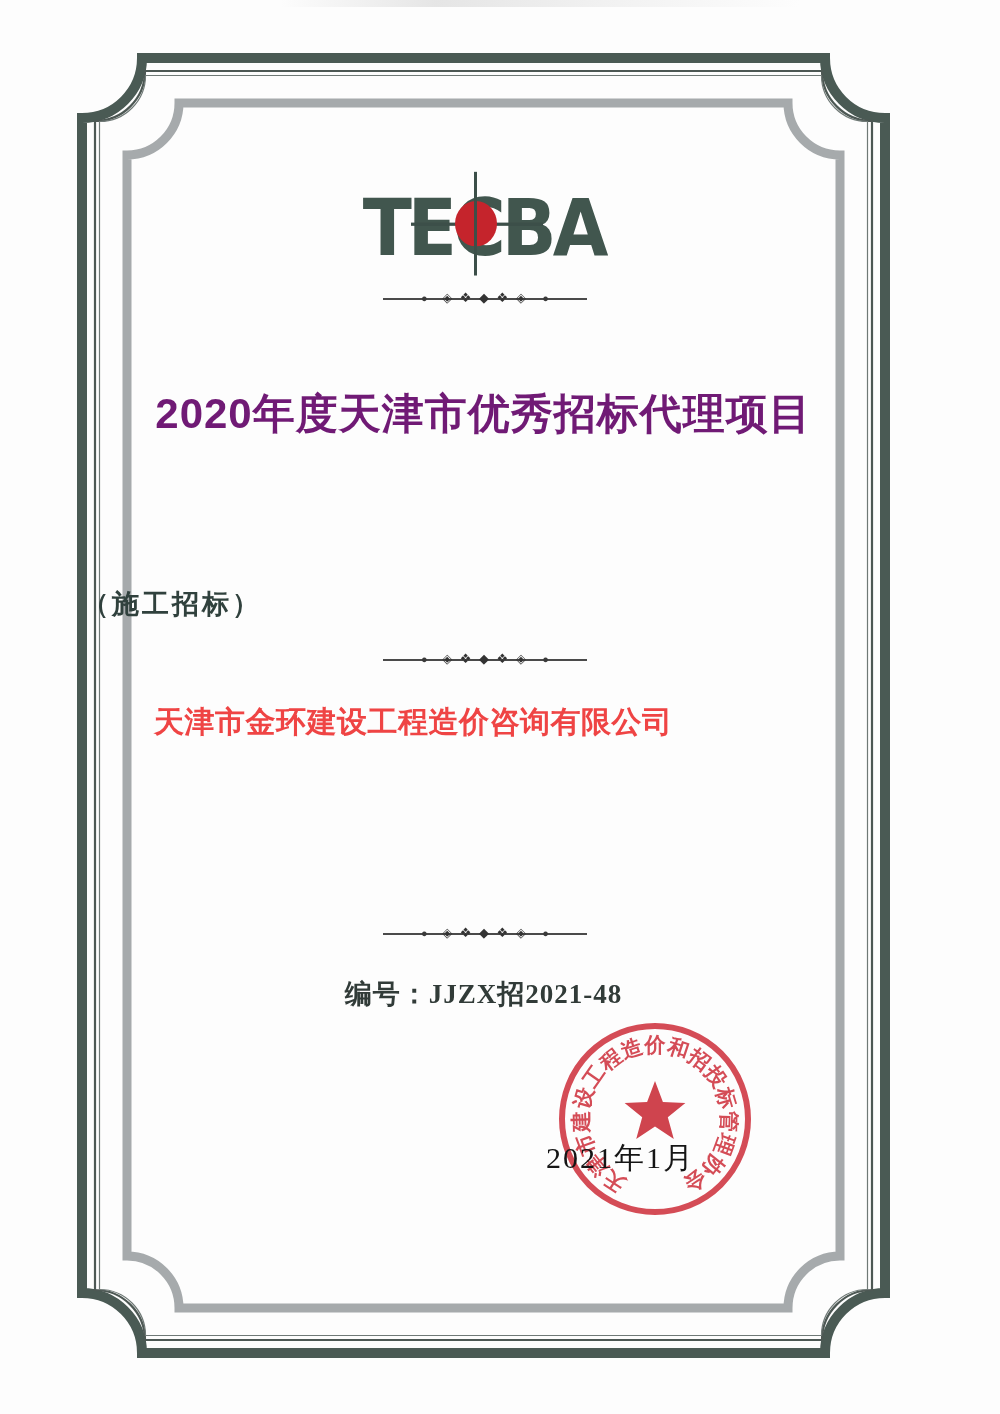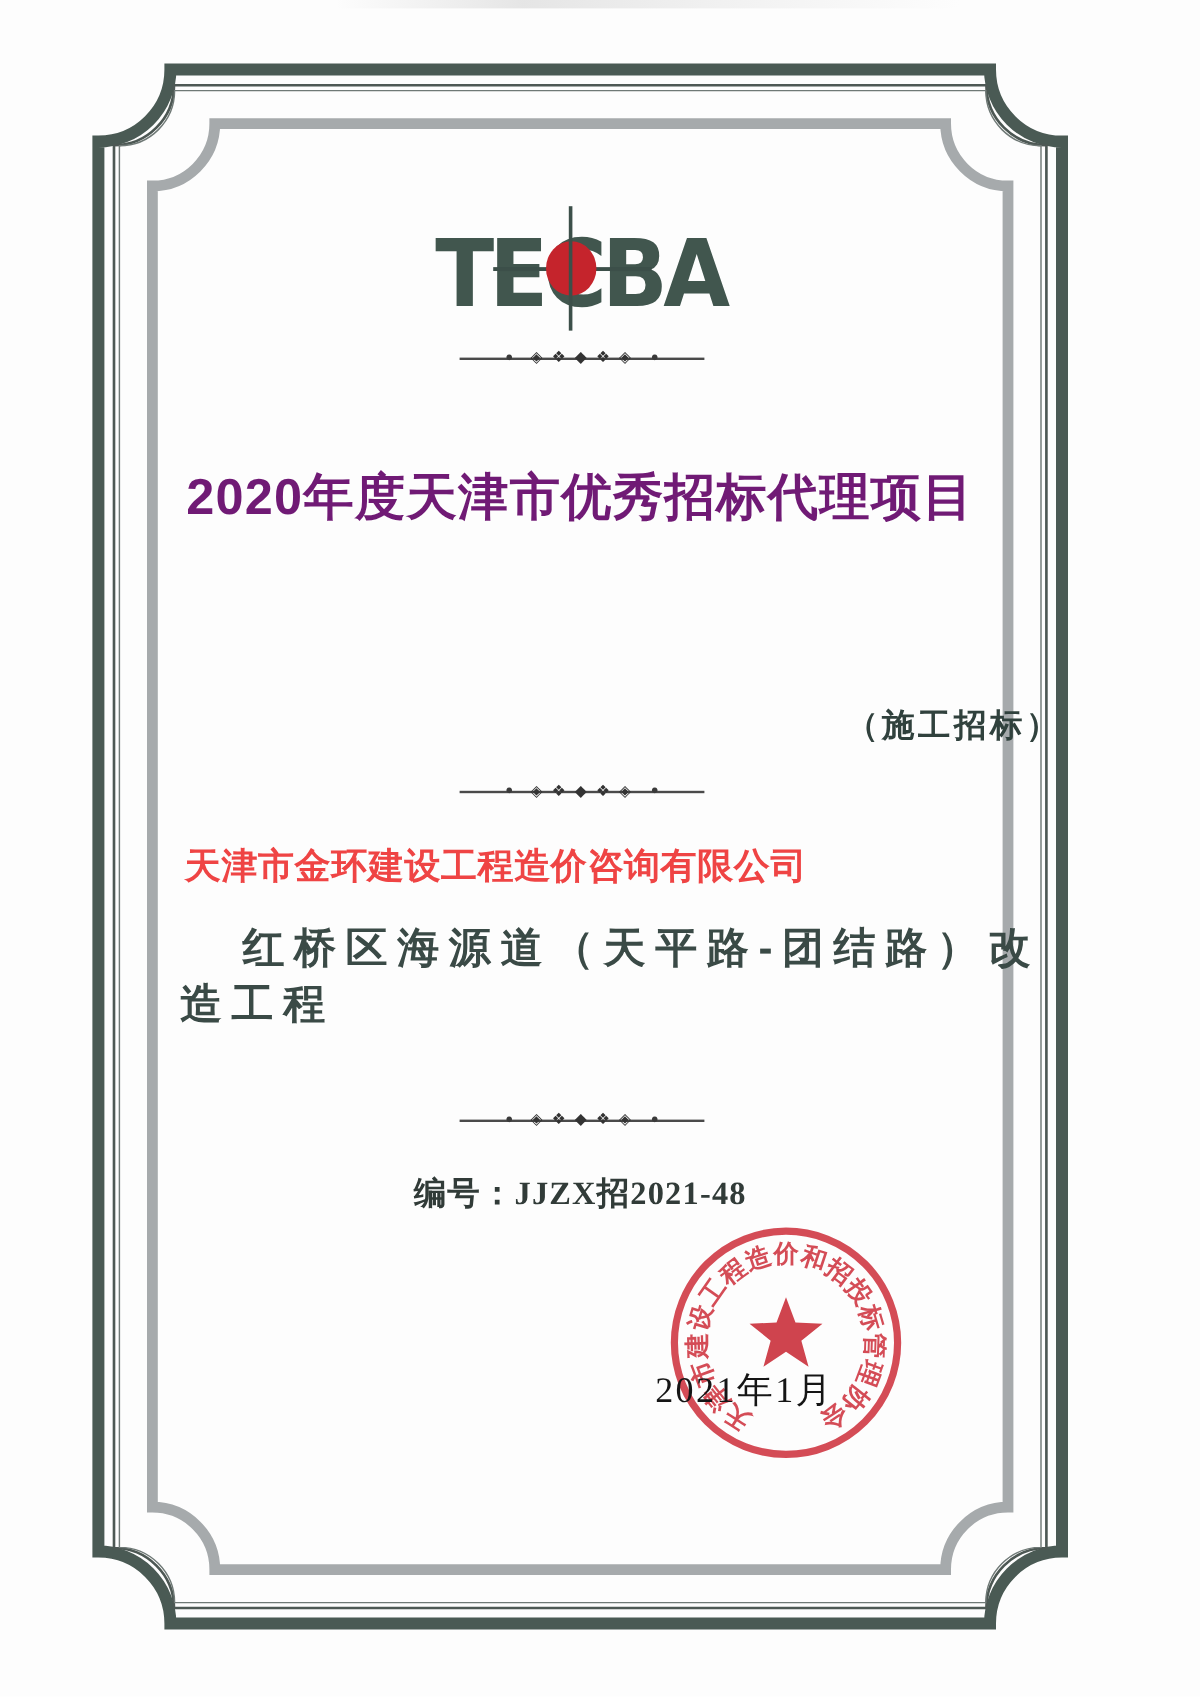--- a/index.html
+++ b/index.html
@@ -64,21 +64,21 @@
     letter-spacing:1px;
     margin-top:12px;
   }
   .award-name{
     position:absolute;top:452px;left:82px;width:803px;
     text-align:center;font-size:68px;font-weight:bold;color:#3b4c48;
     letter-spacing:28px;text-indent:28px;
   }
   .award-category{
     position:absolute;top:586px;left:82px;width:803px;
-    text-align:right;font-family:"Liberation Serif",serif;
+    text-align:left;font-family:"Liberation Serif",serif;
     font-size:27px;font-weight:bold;color:#30413d;letter-spacing:3px;
   }
   .company-name{
     position:absolute;top:702px;left:154px;width:740px;
     font-family:"Liberation Serif",serif;font-size:30px;font-weight:bold;
     color:#ef4444;letter-spacing:0.5px;
   }
   .project-name{
     position:absolute;top:768px;left:150px;width:720px;
     font-size:35px;font-weight:bold;color:#3a4a46;
@@ -153,24 +153,20 @@
   <div class="award-category">（施工招标）</div>
 
   <div class="divider divider-2">
     <span class="dot left">●</span>
     <span class="orn">◈ ❖ ◆ ❖ ◈</span>
     <span class="dot right">●</span>
   </div>
 
   <div class="company-name">天津市金环建设工程造价咨询有限公司</div>
 
-  <div class="project-name">
-    <div class="project-line1">红桥区海源道（天平路-团结路）改</div>
-    <div class="project-line2">造工程</div>
-  </div>
 
   <div class="divider divider-3">
     <span class="dot left">●</span>
     <span class="orn">◈ ❖ ◆ ❖ ◈</span>
     <span class="dot right">●</span>
   </div>
 
   <div class="serial-number">编号：JJZX招2021-48</div>
 
   <div class="stamp">

